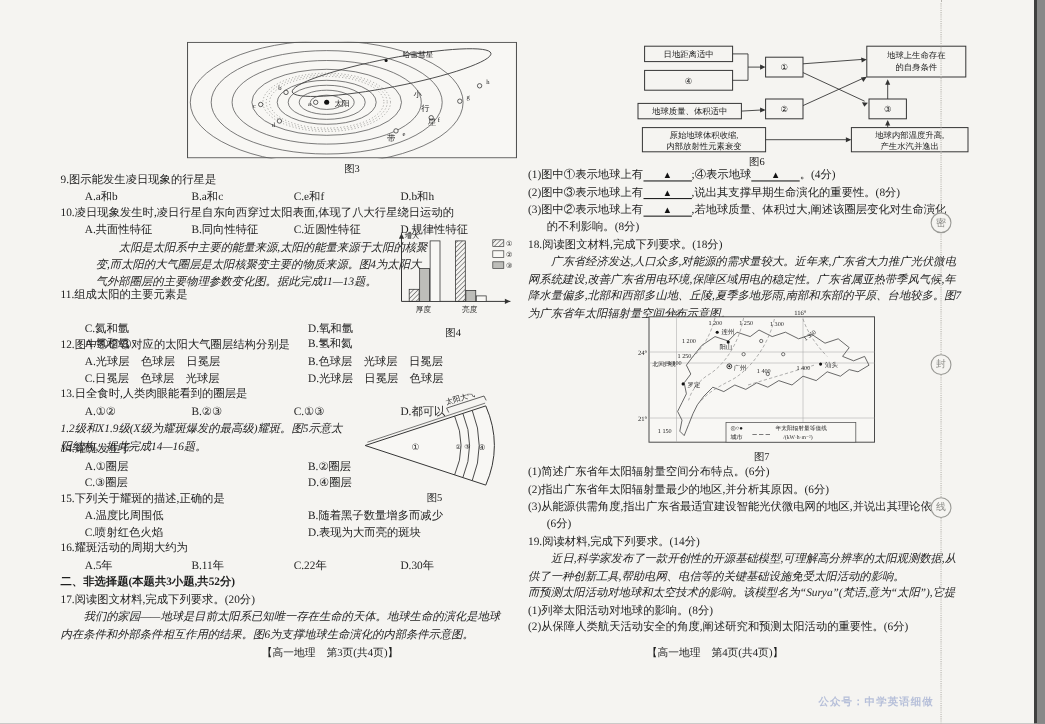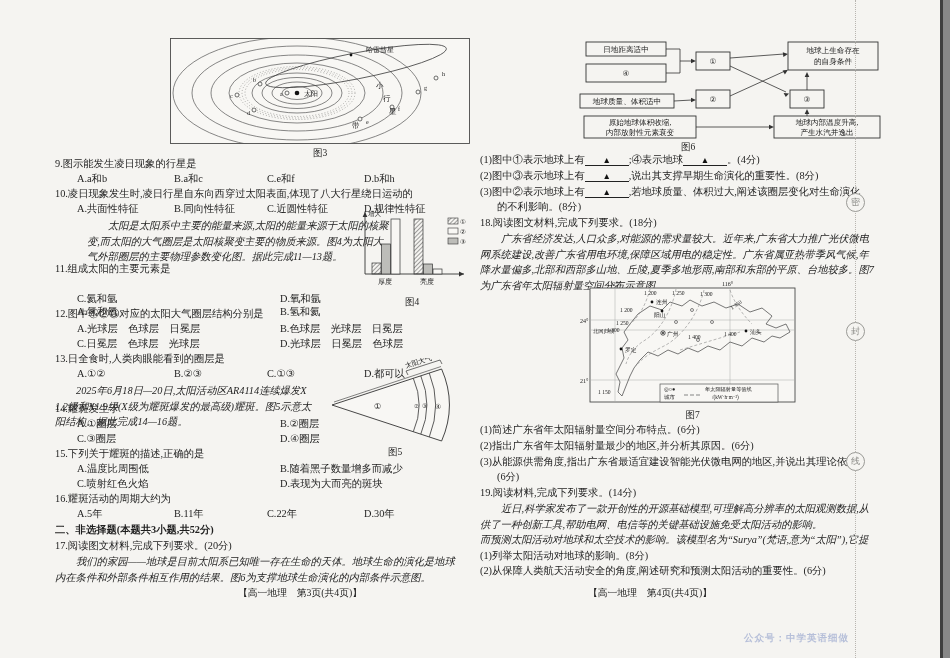--- a/index.html
+++ b/index.html
@@ -156,21 +156,20 @@
 
   <div class="abs qt" style="left:55px;top:352px;">13.日全食时,人类肉眼能看到的圈层是</div>
   <div class="abs opt-row" style="left:77px;top:367px;">
     <span class="o97">A.①②</span>
     <span class="o93">B.②③</span>
     <span class="o97">C.①③</span>
     <span>D.都可以</span>
   </div>
 
   <div class="abs" style="left:55px;top:383px;">
-    <div class="para-line ind">2025年6月18日—20日,太阳活动区AR4114连续爆发X</div>
     <div class="para-line">1.2级和X1.9级(X级为耀斑爆发的最高级)耀斑。图5示意太</div>
     <div class="para-line">阳结构。据此完成14—16题。</div>
   </div>
 
   <svg class="abs" style="left:330px;top:358px;" width="145" height="86" viewBox="0 0 145 86">
     <path d="M2,47 L111.6,11 Q127.3,47 111.6,83 Z" fill="#f8f7f4" stroke="#333" stroke-width="0.9"></path>
     <path d="M83.3,20.3 Q95,47 83.3,73.7" fill="none" stroke="#333" stroke-width="0.8"></path>
     <path d="M90.8,17.9 Q103,47 90.8,76.1" fill="none" stroke="#333" stroke-width="0.8"></path>
     <path d="M99.3,15.1 Q112,47 99.3,78.9" fill="none" stroke="#333" stroke-width="0.8"></path>
     <line x1="4" y1="44" x2="111" y2="8.5" stroke="#333" stroke-width="0.6"></line>

